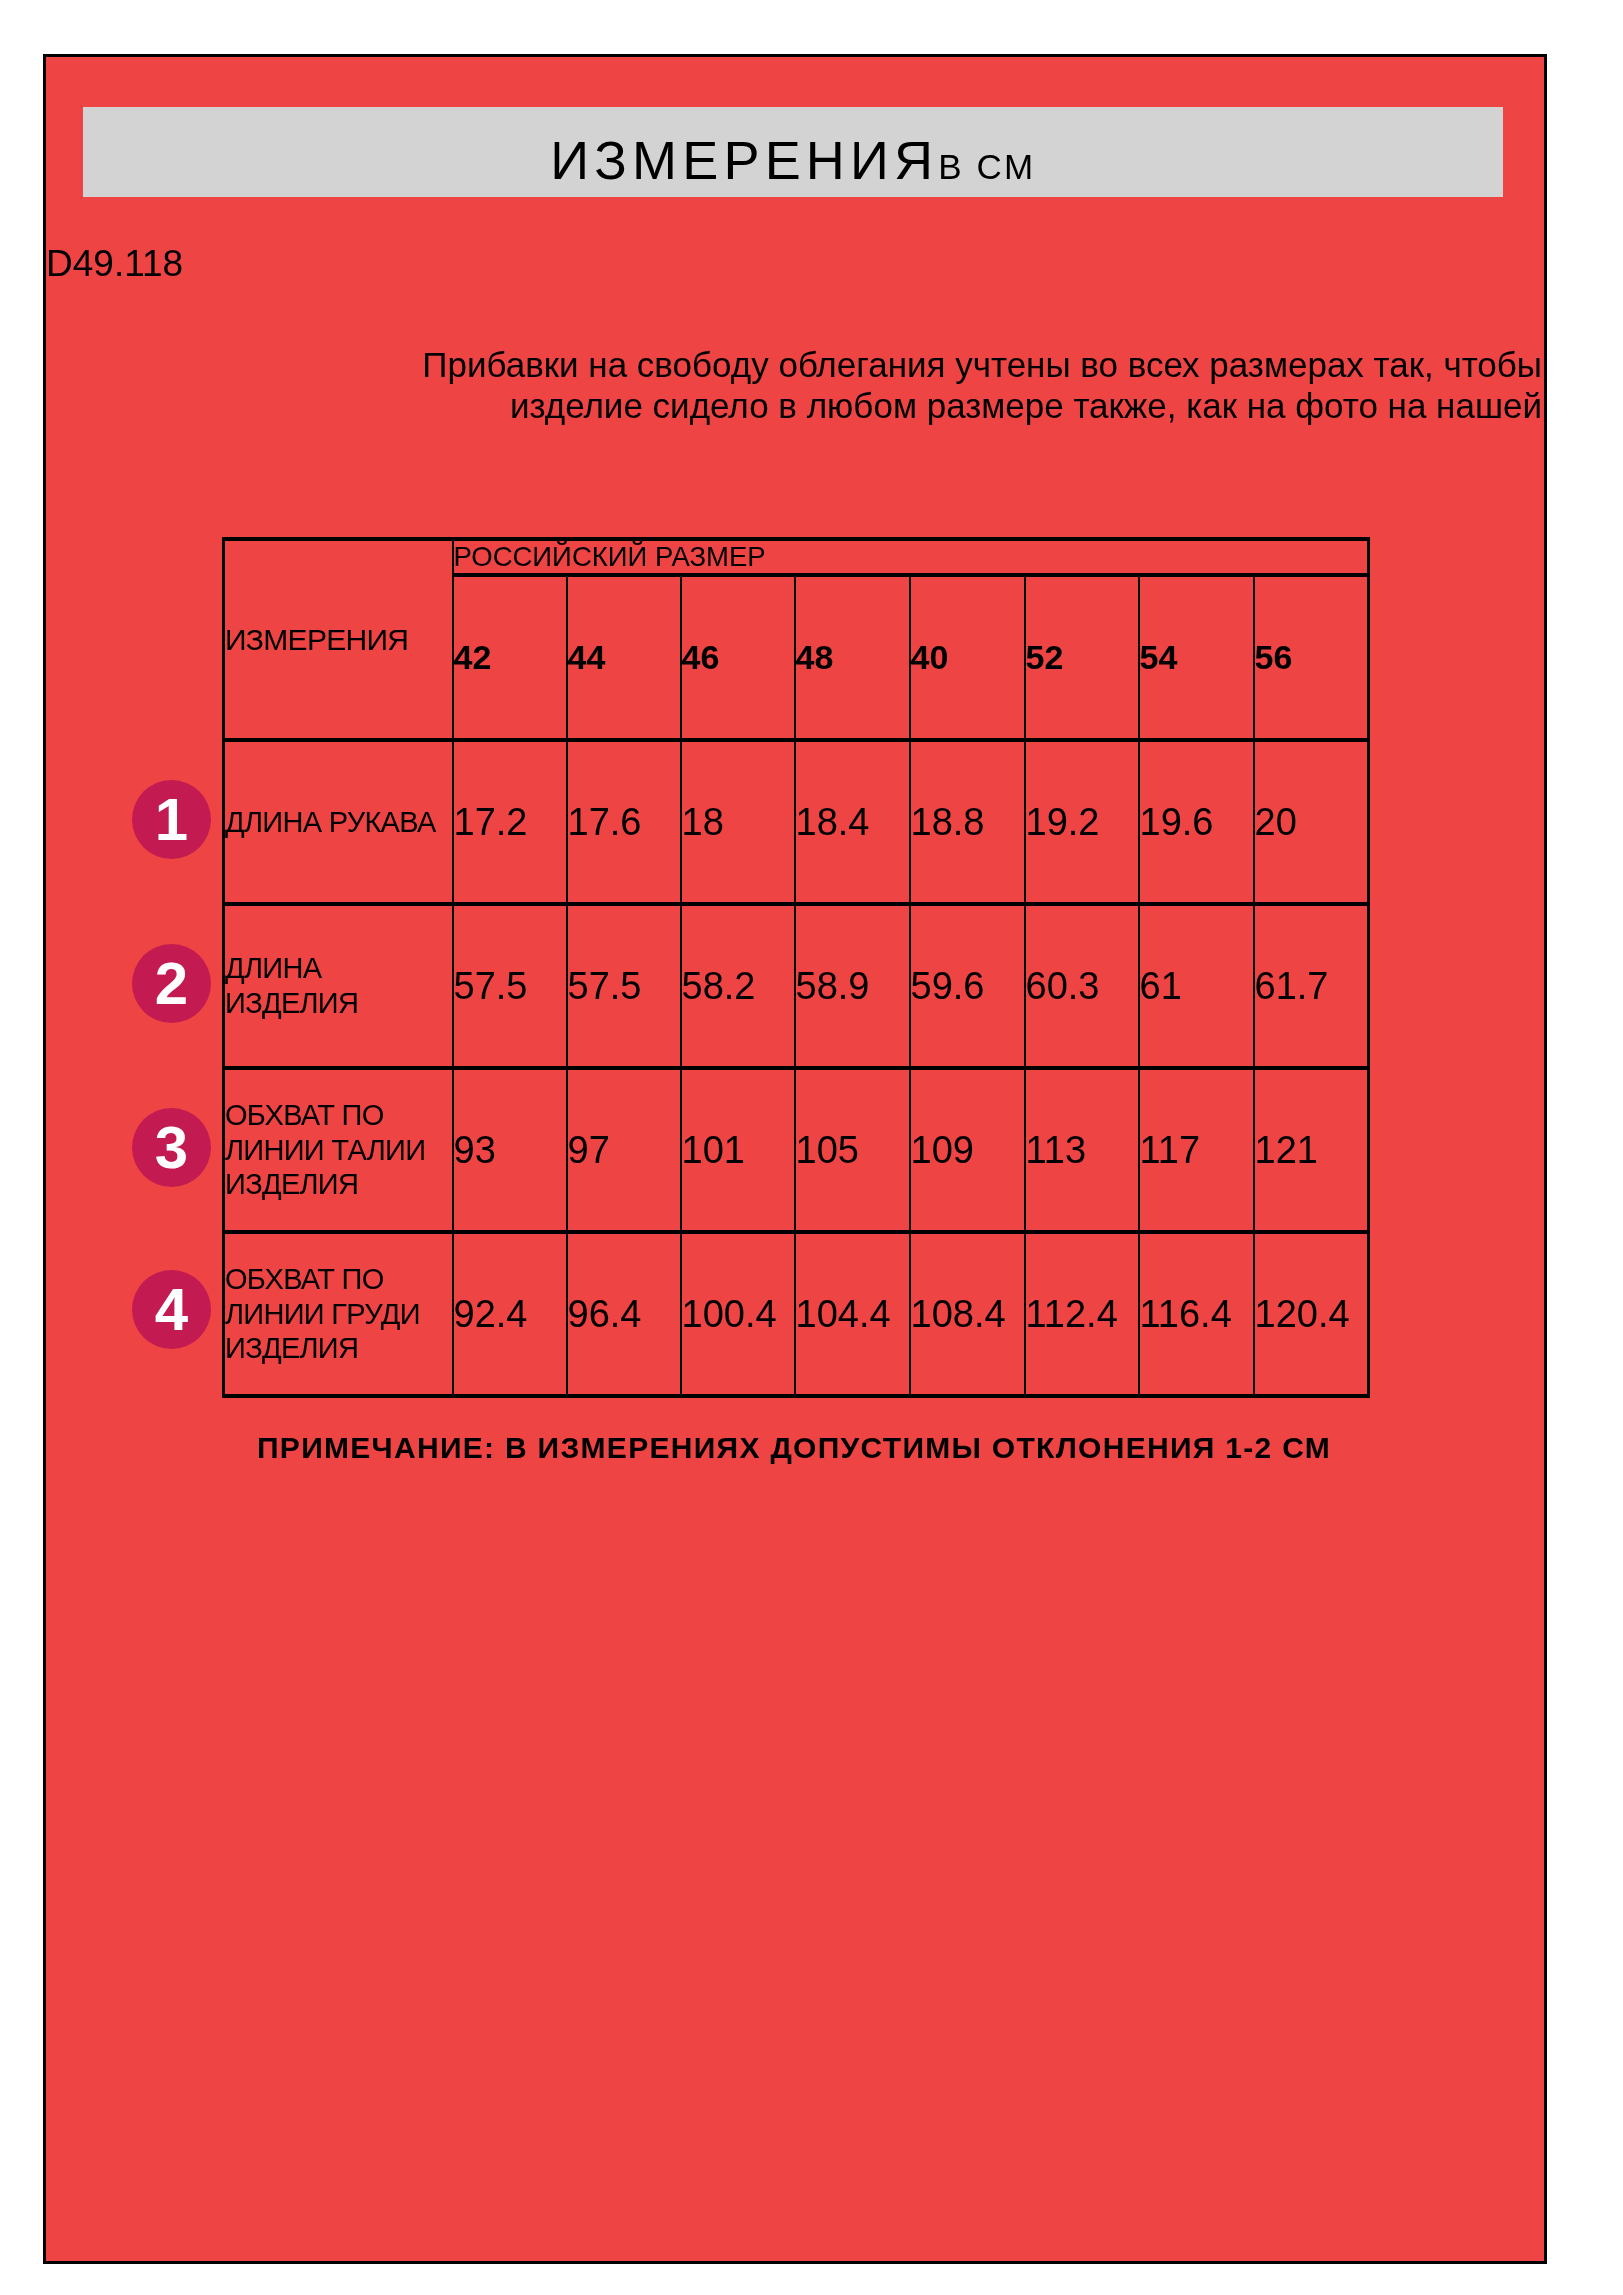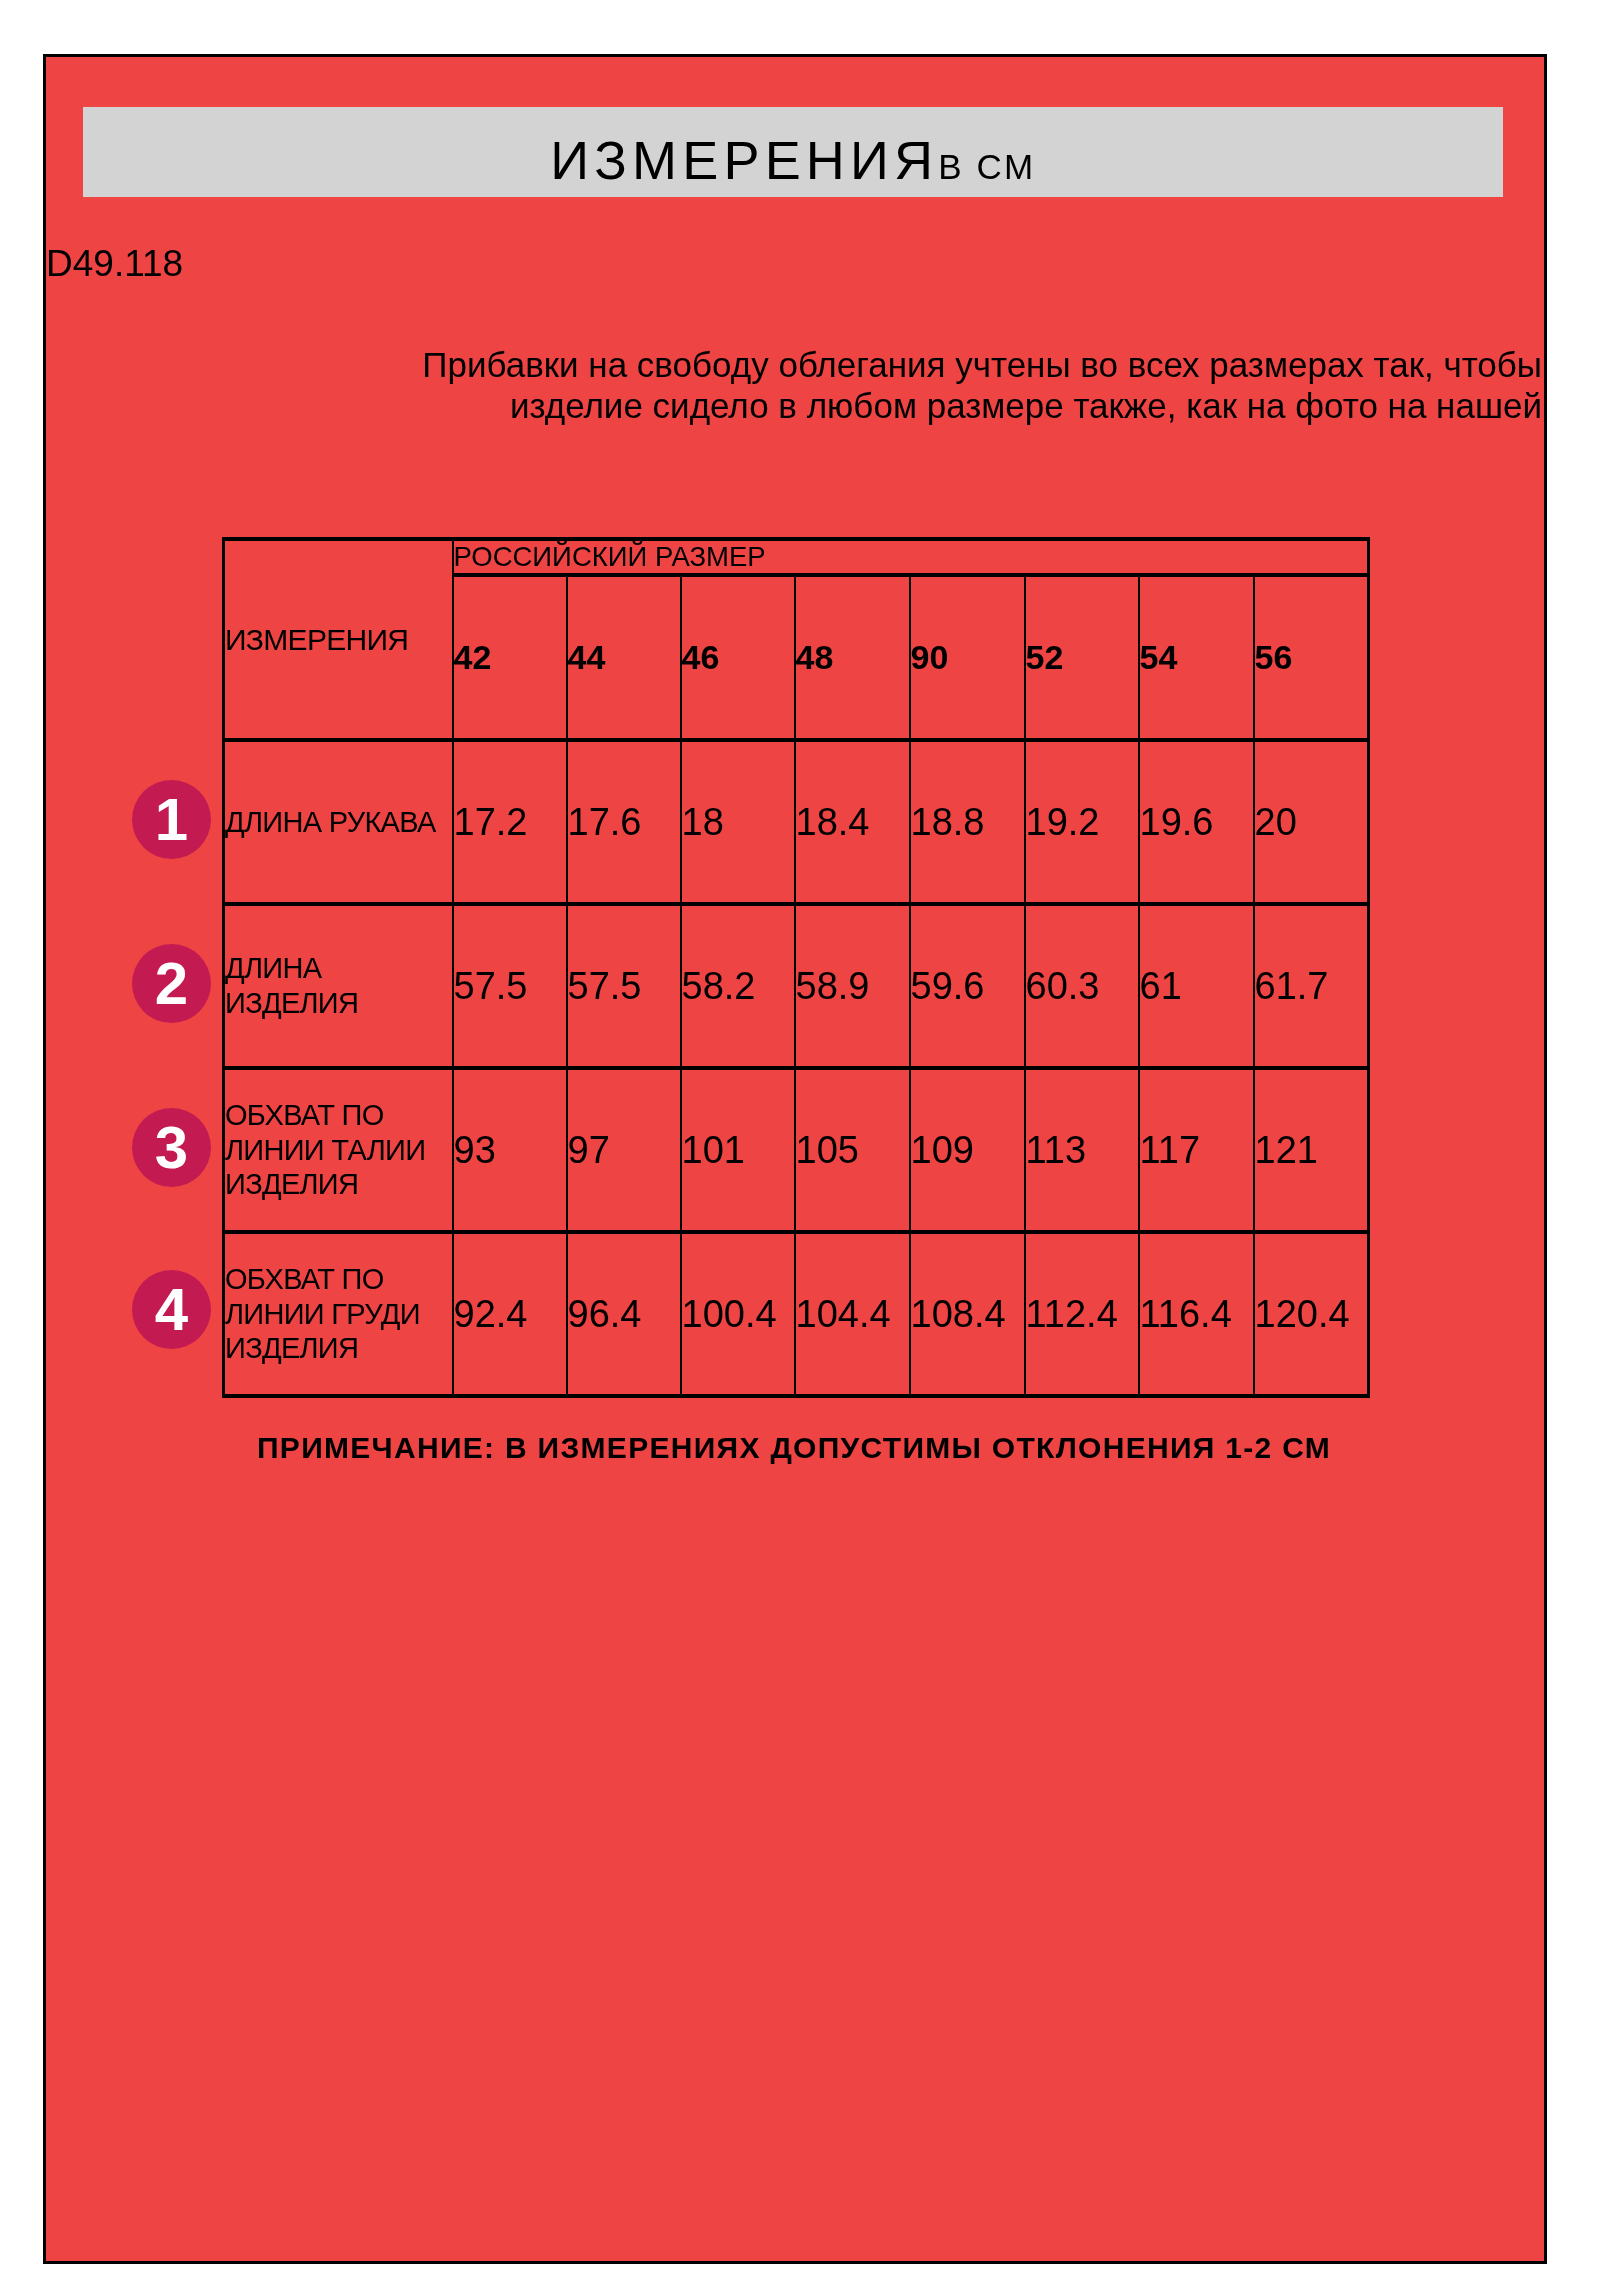--- a/index.html
+++ b/index.html
@@ -179,21 +179,21 @@
     <tbody>
         <tr class="row-group-head">
       <td class="measure-head" rowspan="2">ИЗМЕРЕНИЯ</td>
       <td class="group-head" colspan="8">РОССИЙСКИЙ РАЗМЕР</td>
     </tr>
     <tr class="row-sizes">
       <td class="size-cell">42</td>
       <td class="size-cell">44</td>
       <td class="size-cell">46</td>
       <td class="size-cell">48</td>
-      <td class="size-cell">90</td>
+      <td class="size-cell">40</td>
       <td class="size-cell">52</td>
       <td class="size-cell">54</td>
       <td class="size-cell">56</td>
     </tr>
     <tr class="row-data">
       <td class="label-cell">ДЛИНА РУКАВА</td>
       <td class="value-cell">17.2</td>
       <td class="value-cell">17.6</td>
       <td class="value-cell">18</td>
       <td class="value-cell">18.4</td>

